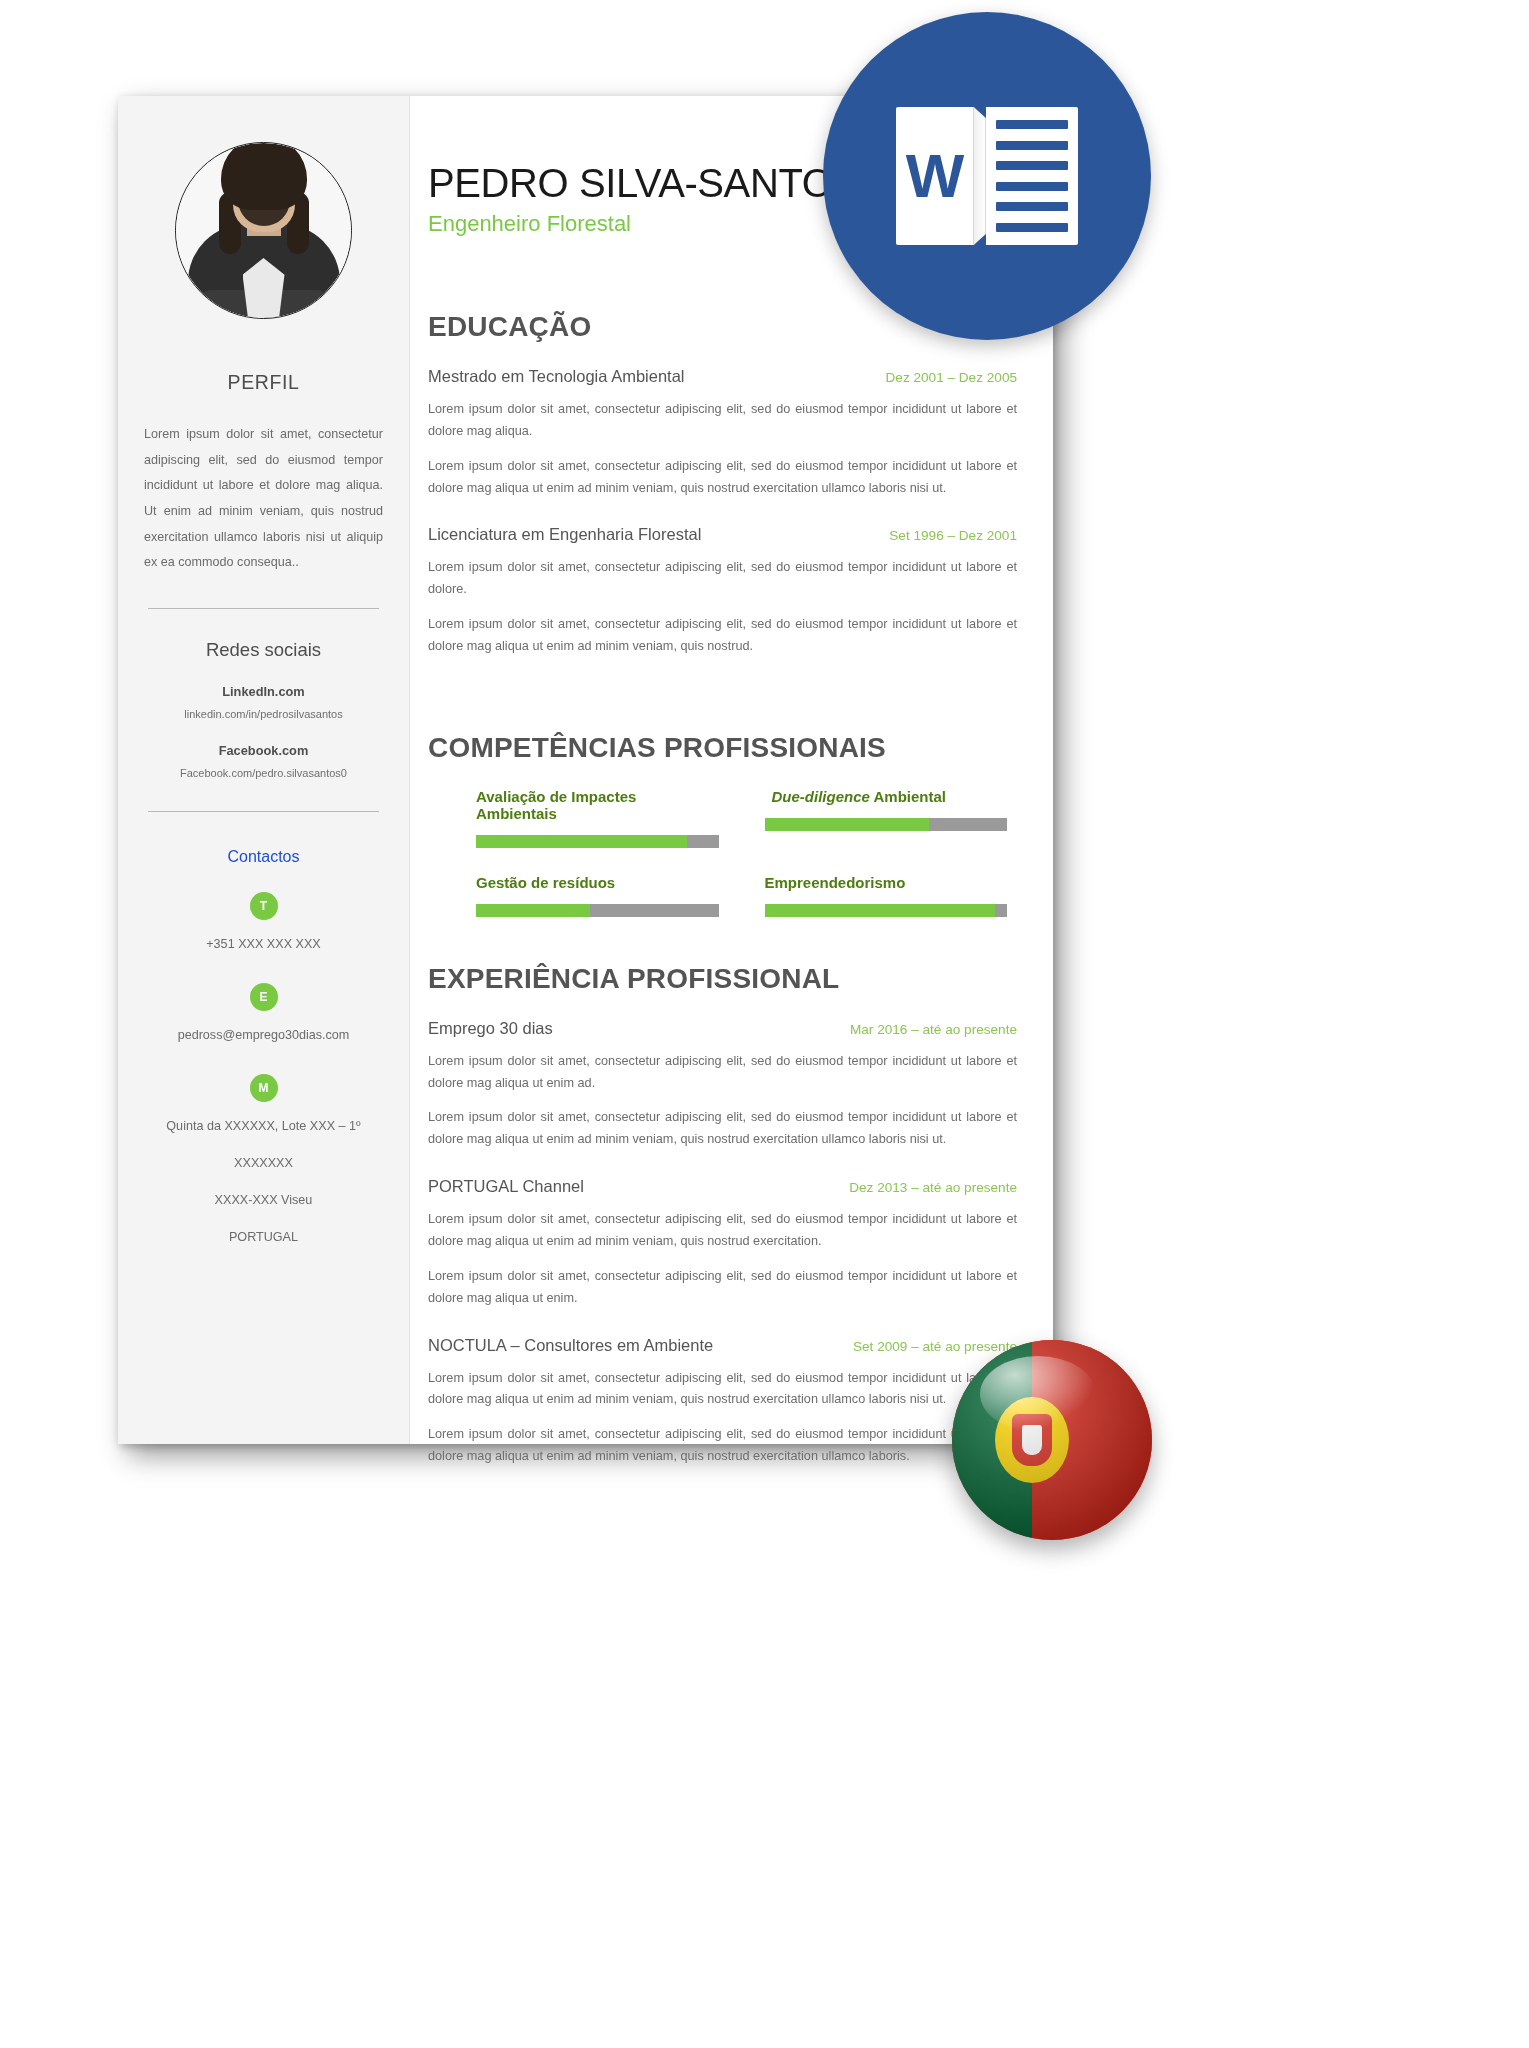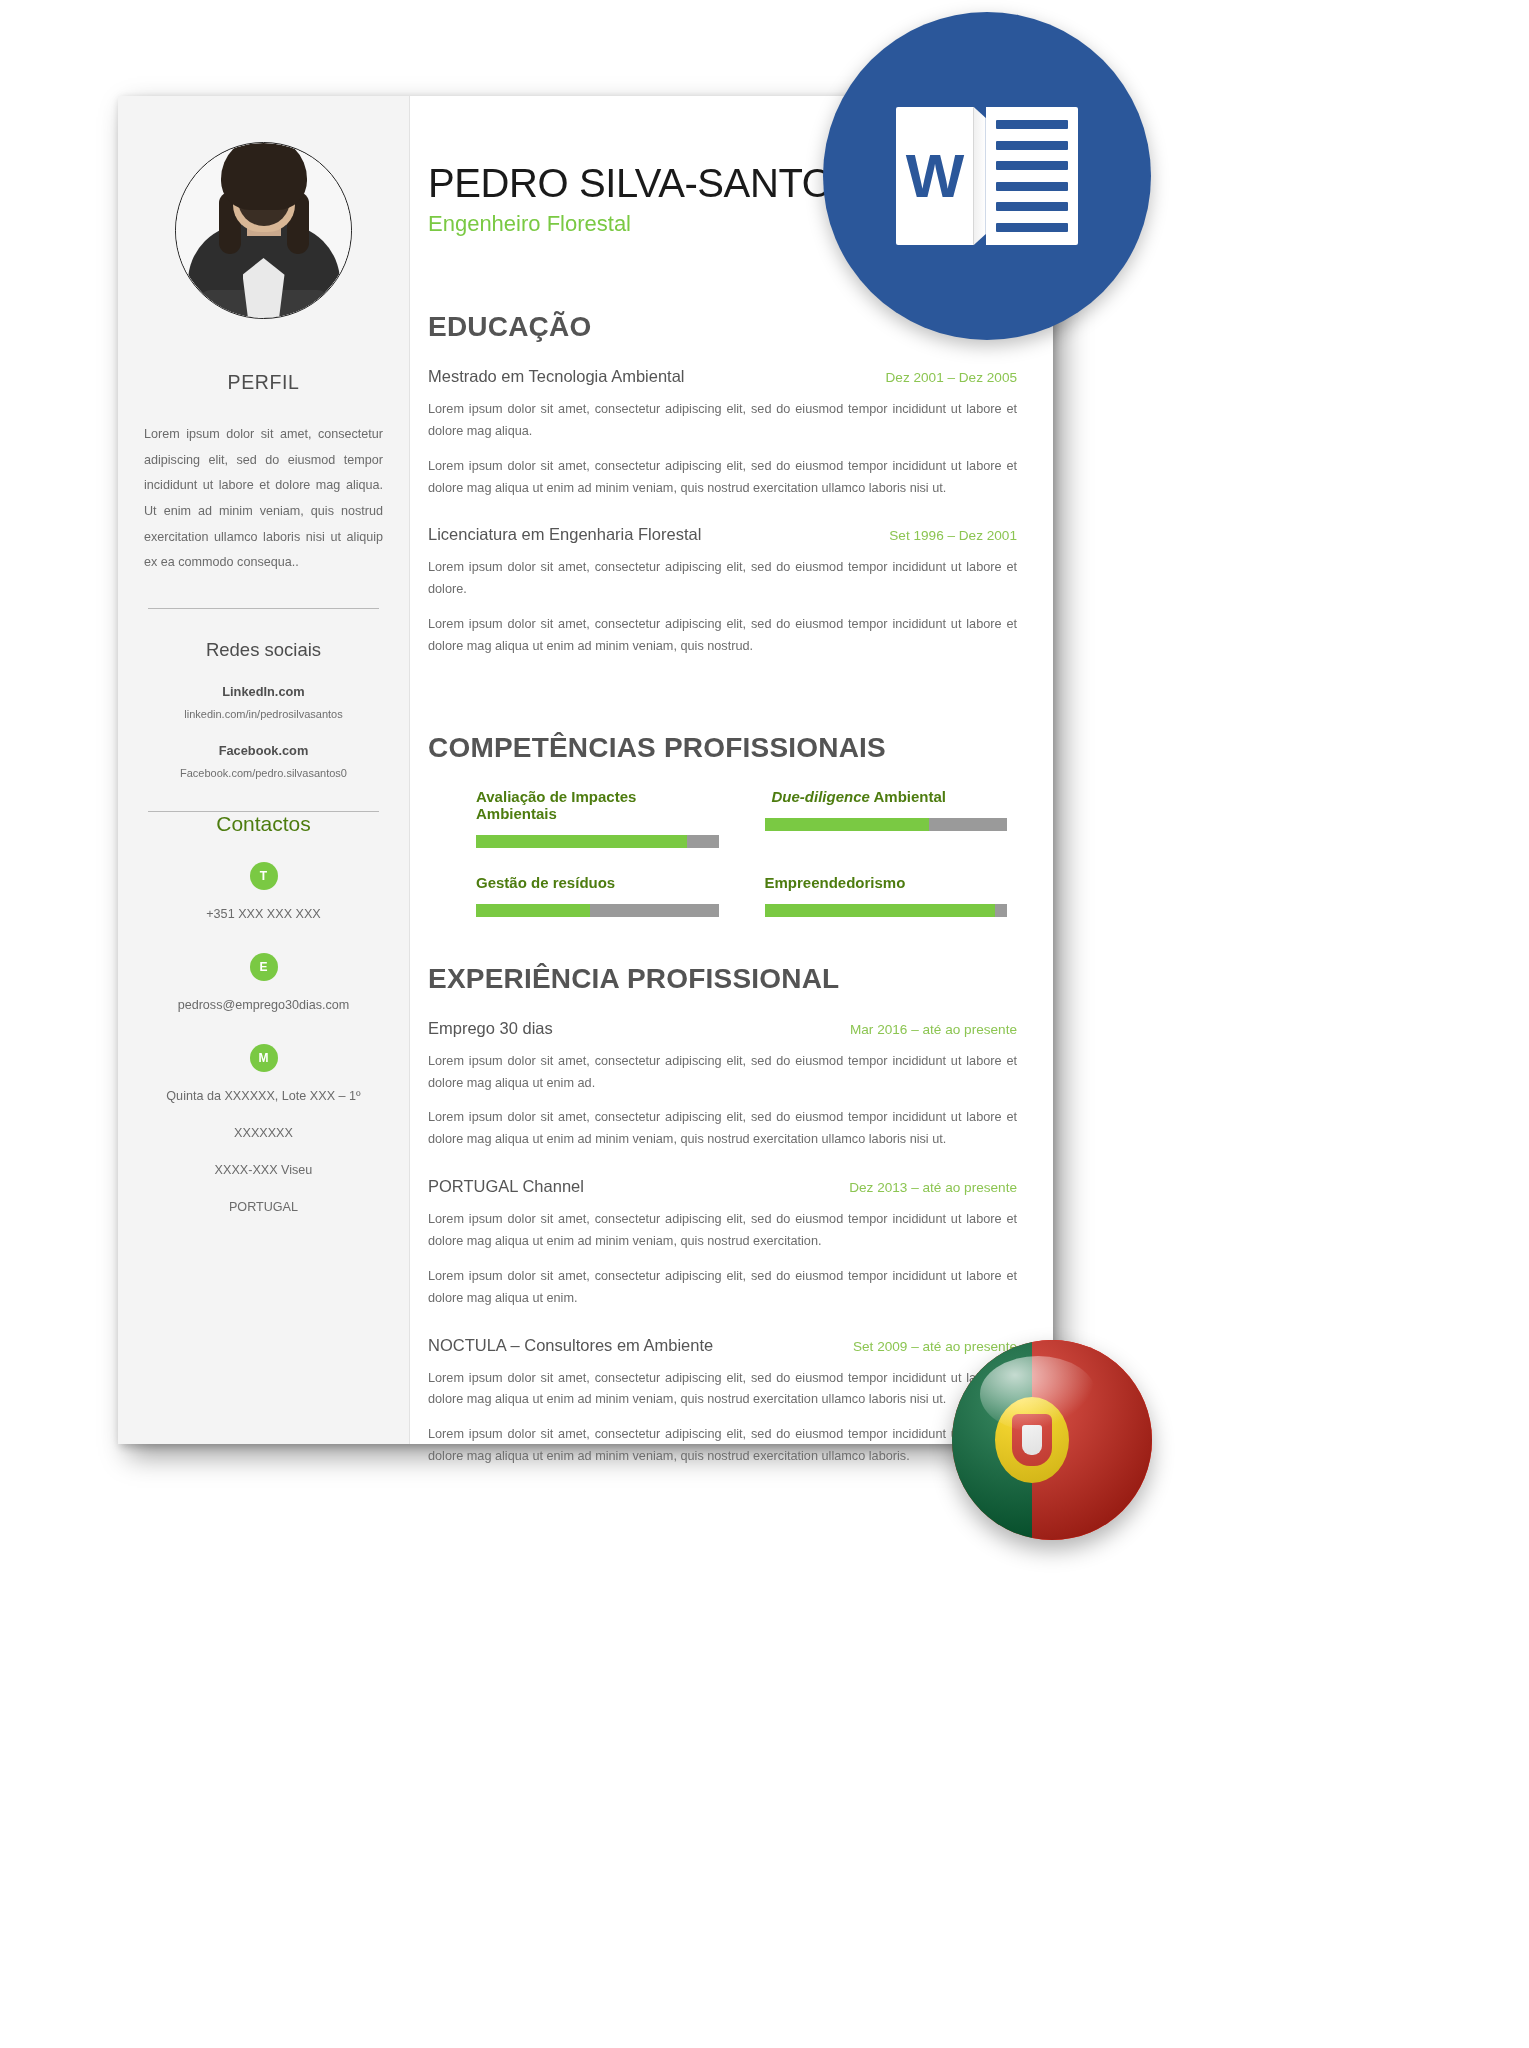--- a/index.html
+++ b/index.html
@@ -83,21 +83,21 @@
   }
   .divider { height: 1px; background: #b9b9b9; margin: 32px 4px 0 4px; }
 
   .sub-h {
     margin-top: 30px;
     font-size: 18.5px; font-weight: 400; color: #4d4d4d;
   }
   .soc-name { margin-top: 23px; font-size: 12.8px; font-weight: bold; color: #4f4f4f; }
   .soc-url  { margin-top: 9px;  font-size: 11px; color: #6f6f6f; }
 
-  .contact-h { font-size: 21px; color: #4d7c0f; }
+  .contact-h { margin-top: 36px; font-size: 16px; color: #1d4ed8; }
   .c-badge {
     width: 28px; height: 28px; border-radius: 50%;
     background: #7ac943; color: #ffffff;
     font-size: 12px; font-weight: bold;
     display: flex; align-items: center; justify-content: center;
     margin: 26px auto 0 auto;
   }
   .c-val { margin-top: 13px; font-size: 12.6px; color: #6b6b6b; line-height: 1.9; }
   .c-val.addr { margin-top: 13px; }
 

